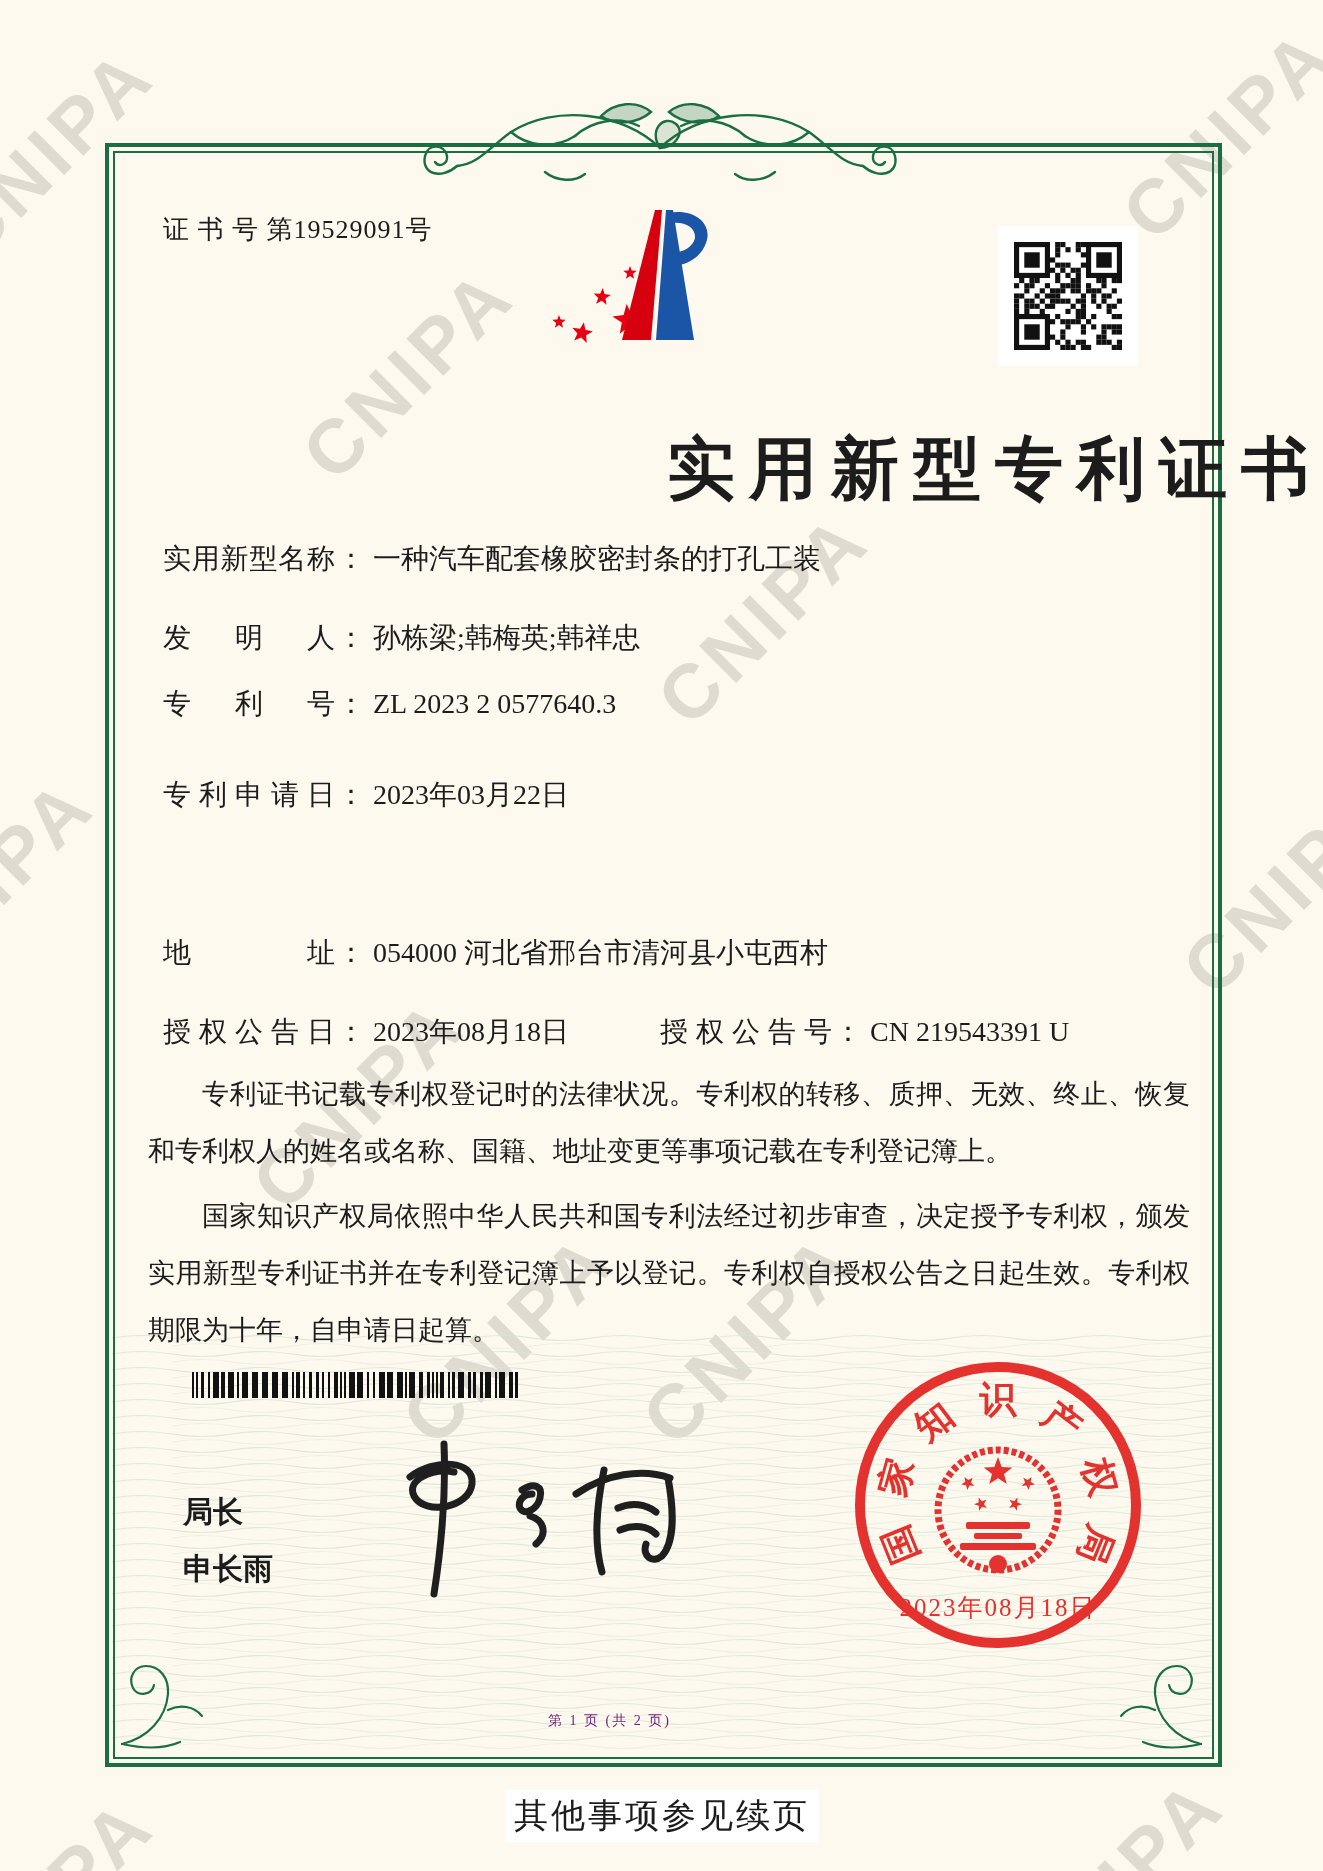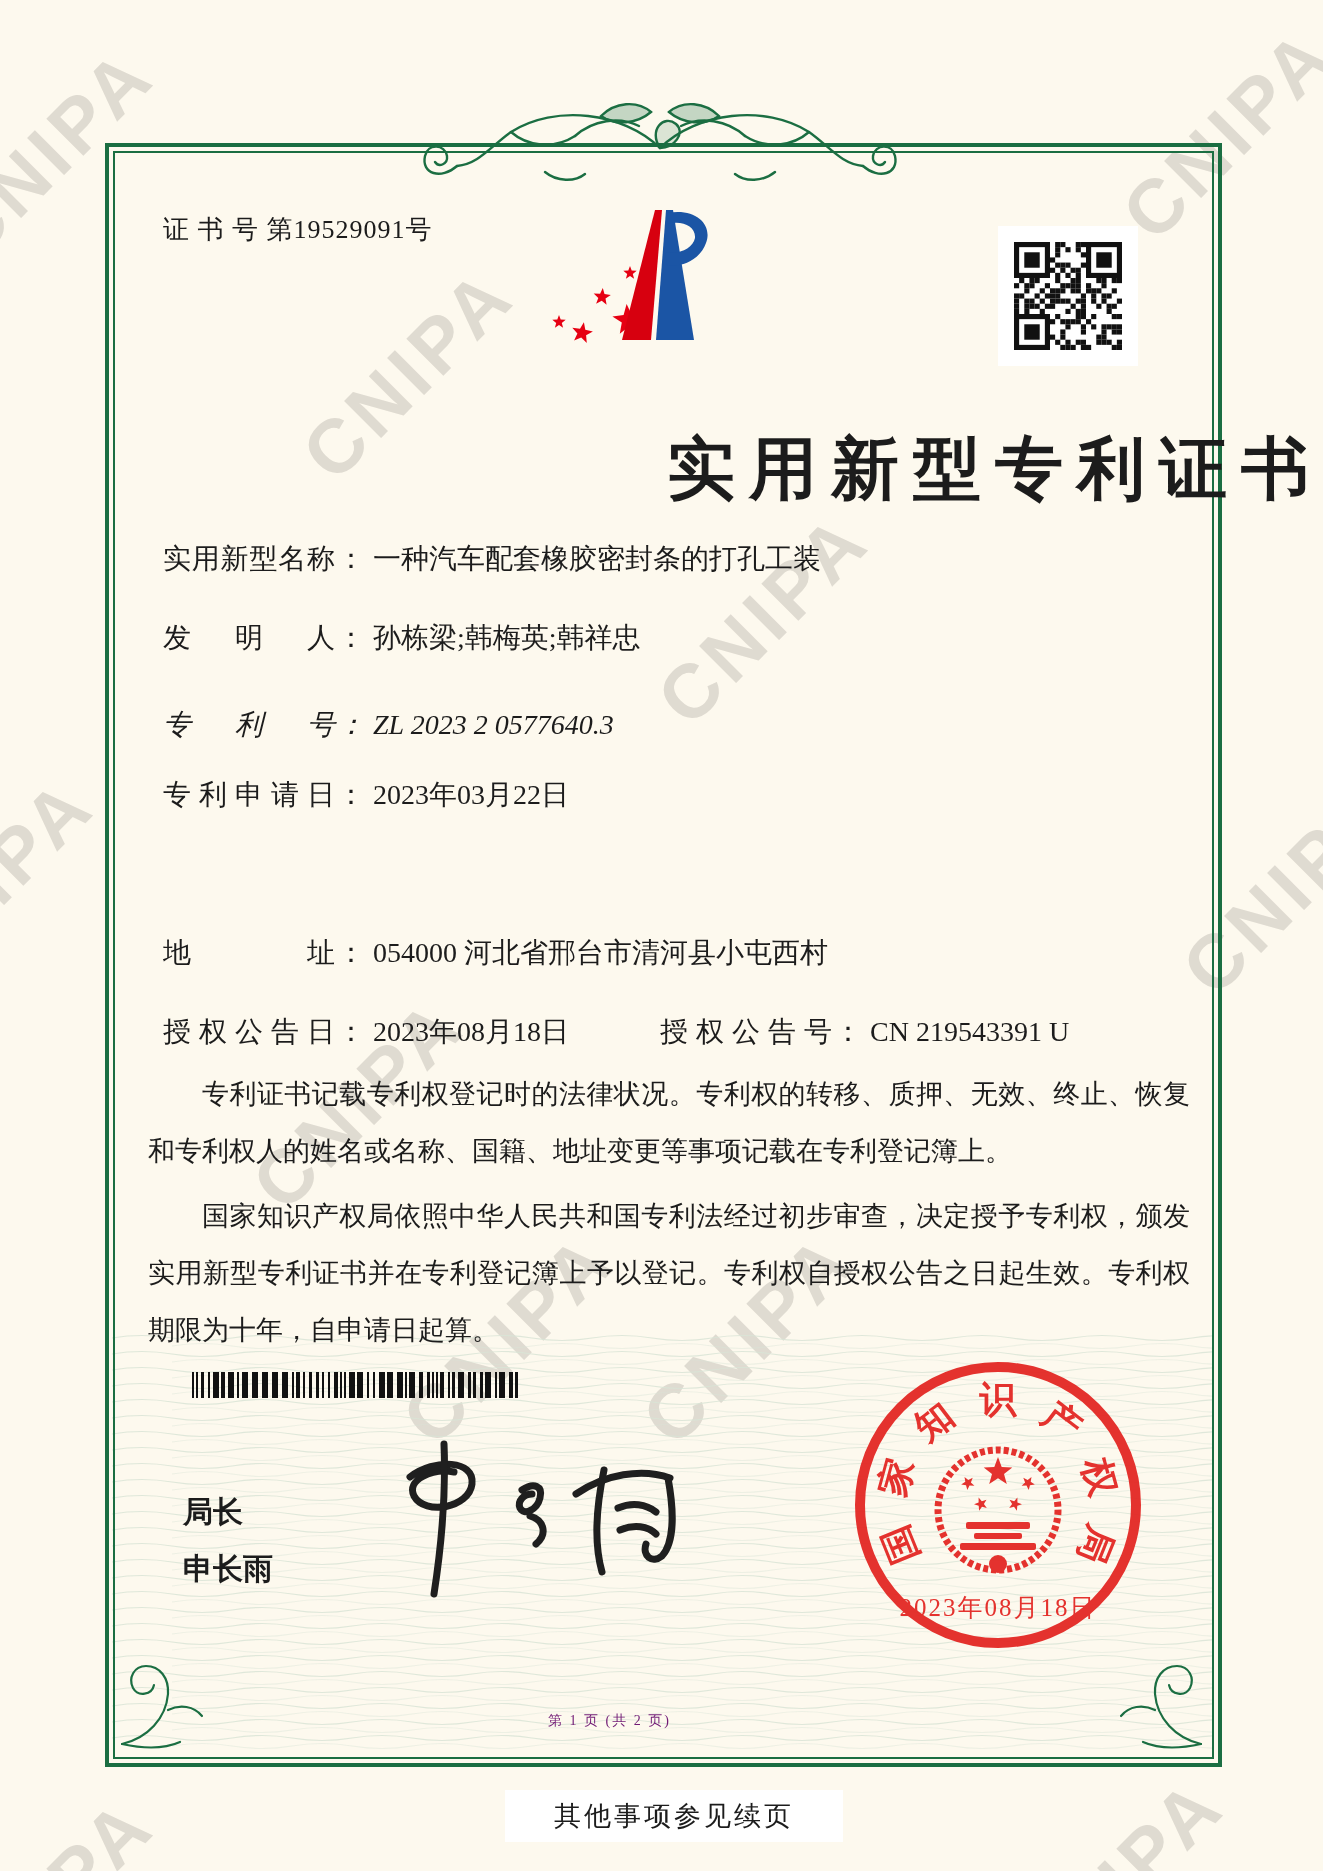--- a/index.html
+++ b/index.html
@@ -27,22 +27,22 @@
   .fpair2 .flabel{width:172px}
   
   #paras{position:absolute;left:148px;top:1066px;width:1042px}
   #paras p{margin:0;text-indent:2em;font-size:27px;line-height:57px;text-align:justify}
   #paras p + p{margin-top:8px}
   
   #signer-title{position:absolute;left:183px;top:1492px;font:700 30px "Liberation Sans","DejaVu Sans",sans-serif}
   #signer-name{position:absolute;left:183px;top:1549px;font:700 30px "Liberation Sans","DejaVu Sans",sans-serif}
   
   #page-footer{position:absolute;left:548px;top:1712px;font-size:14px;letter-spacing:2px;color:#701a75}
-  #note-strip{position:absolute;left:505px;top:1790px;width:338px;height:52px;background:#ffffff;
-      text-align:center;line-height:52px;font-size:27px;letter-spacing:3px}
+  #note-strip{position:absolute;left:505px;top:1790px;width:314px;height:52px;background:#ffffff;
+      text-align:center;line-height:52px;font-size:34px;letter-spacing:3px}
   
   #qr-box{position:absolute;left:998px;top:226px;width:140px;height:140px;background:#ffffff}
   #qr-box svg{position:absolute;left:16px;top:16px}
   svg{display:block}
 </style>
 </head>
 <body>
 
 <div id="wm-layer">
     <div class="wm" style="left: -75px; top: 215px;">CNIPA</div>
@@ -320,21 +320,21 @@
         <rect x="2" y="16" width="3" height="3" fill="#111"></rect>
       </g>
     </svg>
 </div>
 
 <div id="title">实用新型专利证书</div>
 
 <div id="fields">
     <div class="frow" style="top: 0px;"><span class="flabel">实用新型名称</span><span class="fcolon">：</span><span class="fvalue">一种汽车配套橡胶密封条的打孔工装</span></div>
     <div class="frow" style="top: 78.8px;"><span class="flabel">发明人</span><span class="fcolon">：</span><span class="fvalue">孙栋梁;韩梅英;韩祥忠</span></div>
-    <div class="frow" style="top: 166px; font-style: italic;"><span class="flabel">专利号</span><span class="fcolon">：</span><span class="fvalue">ZL 2023 2 0577640.3</span></div>
+    <div class="frow" style="top: 145px;"><span class="flabel">专利号</span><span class="fcolon">：</span><span class="fvalue">ZL 2023 2 0577640.3</span></div>
     <div class="frow" style="top: 236.4px;"><span class="flabel">专利申请日</span><span class="fcolon">：</span><span class="fvalue">2023年03月22日</span></div>
     <div class="frow" style="top: 394px;"><span class="flabel">地址</span><span class="fcolon">：</span><span class="fvalue">054000 河北省邢台市清河县小屯西村</span></div>
     <div class="frow" style="top: 472.8px;"><span class="flabel">授权公告日</span><span class="fcolon">：</span><span class="fvalue">2023年08月18日</span><span class="fpair2"><span class="flabel">授权公告号</span><span class="fcolon">：</span><span class="fvalue">CN 219543391 U</span></span></div>
   </div>
 
 <div id="paras">
     <p>专利证书记载专利权登记时的法律状况。专利权的转移、质押、无效、终止、恢复和专利权人的姓名或名称、国籍、地址变更等事项记载在专利登记簿上。</p>
     <p>国家知识产权局依照中华人民共和国专利法经过初步审查，决定授予专利权，颁发实用新型专利证书并在专利登记簿上予以登记。专利权自授权公告之日起生效。专利权期限为十年，自申请日起算。</p>
   </div>
 

